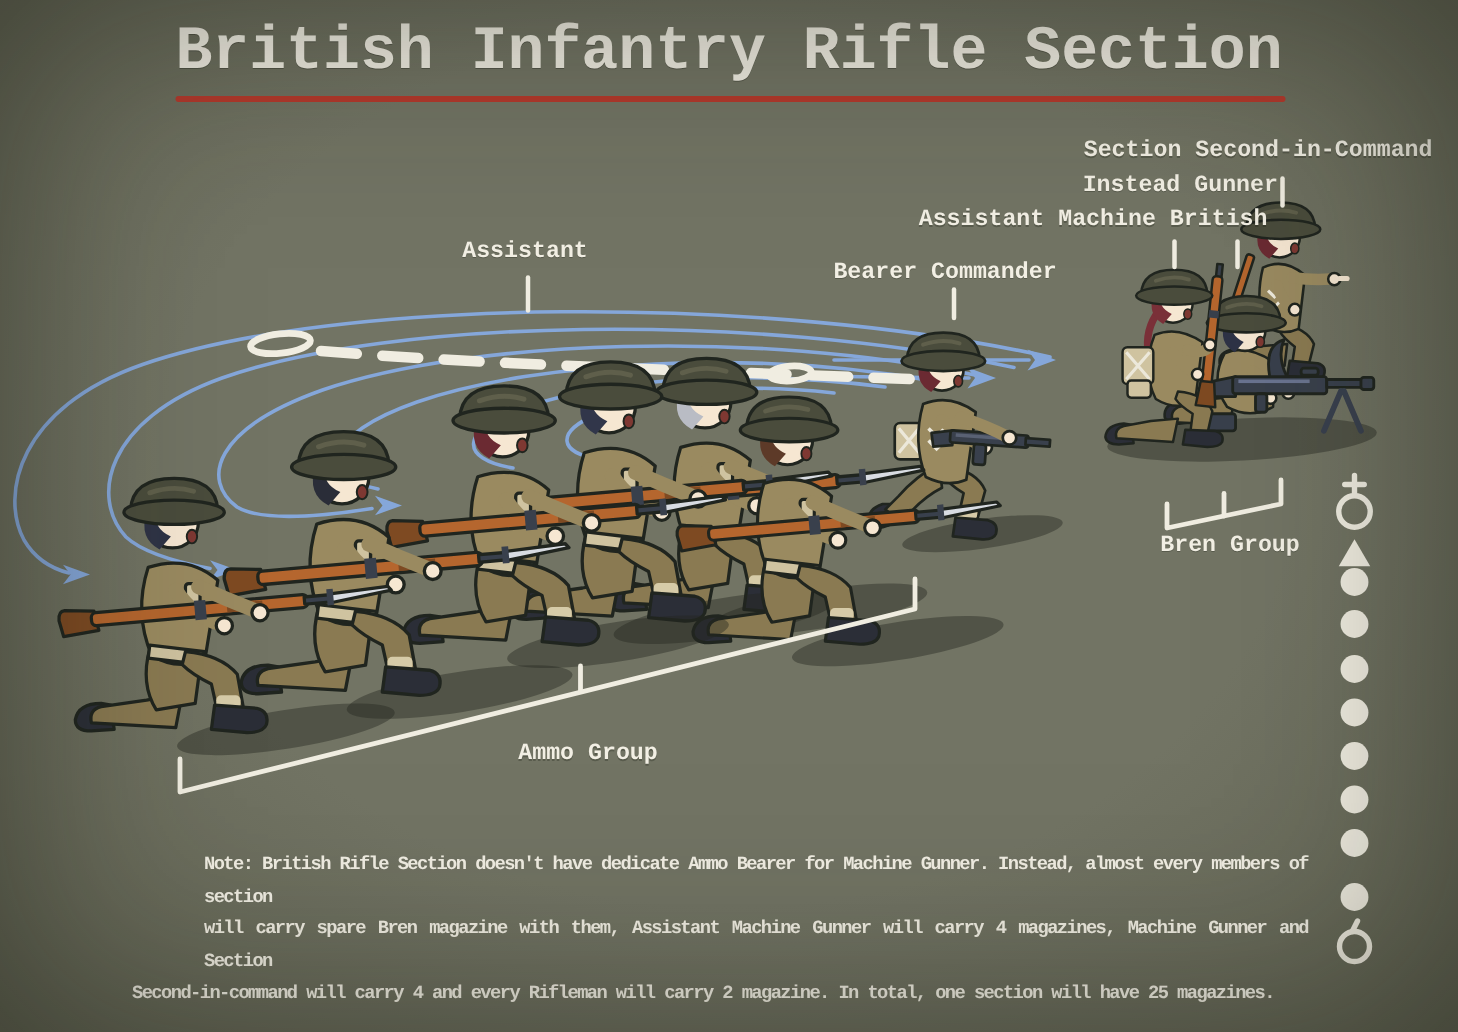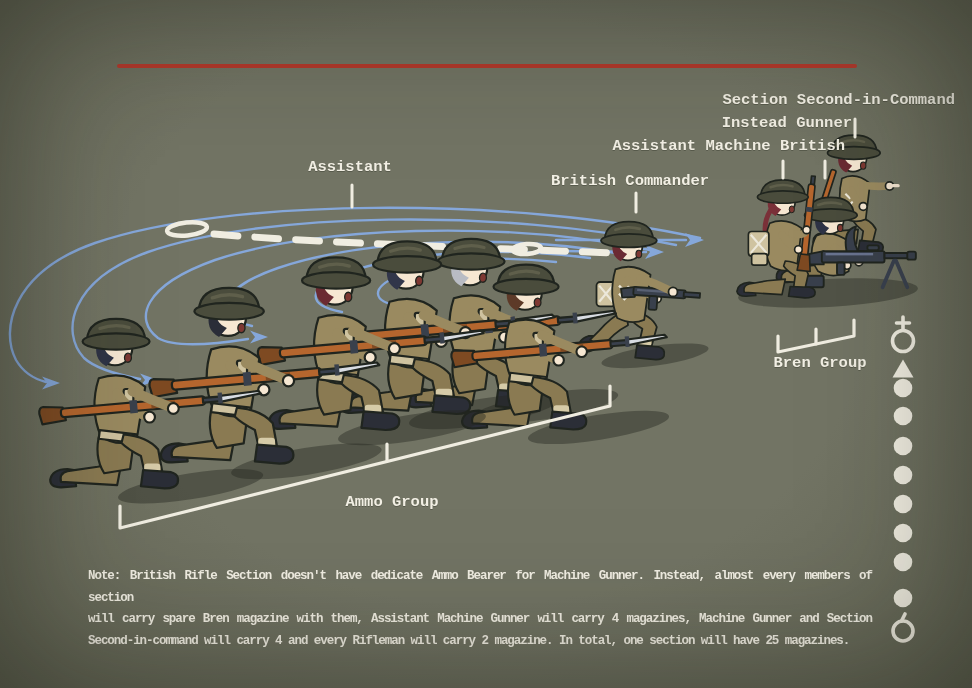--- a/index.html
+++ b/index.html
@@ -18,21 +18,21 @@
   .title{position:absolute;left:486px;top:13px;transform:translateX(-50%);
     color:var(--text);font-size:41px;font-weight:700;white-space:nowrap;line-height:1.1;
     text-shadow:0 1px 0 rgba(30,32,24,.35);}
   .title-underline{position:absolute;left:117px;top:64px;width:740px;height:4px;
     background:var(--red);border-radius:2px;}
   .lbl{position:absolute;color:var(--text);font-size:15.5px;font-weight:700;
     white-space:nowrap;line-height:1.1;text-shadow:0 1px 0 rgba(30,32,24,.3);}
   .lbl.center{transform:translateX(-50%);}
   .note{position:absolute;left:88px;top:566px;width:784px;color:var(--text);
     font-size:12.5px;font-weight:700;letter-spacing:-1.05px;line-height:21.5px;}
-  .note .just{text-align:justify;text-align-last:justify;}
+  .note .just{text-align:justify;text-align-last:justify;margin-left:48px;}
 
   
   .arc{fill:none;stroke:var(--blue);stroke-width:2.4;stroke-linecap:round;}
   .arrow{fill:var(--blue);}
   .dashline{fill:none;stroke:var(--white);stroke-width:7;stroke-dasharray:24 17;stroke-linecap:round;}
   .loop{fill:none;stroke:var(--white);stroke-width:4.5;}
   .bracket{fill:none;stroke:var(--white);stroke-width:3.2;stroke-linecap:round;stroke-linejoin:round;}
   .tick{stroke:var(--white);stroke-width:3;stroke-linecap:round;}
   .sym{fill:var(--white);}
   .symstroke{fill:none;stroke:var(--white);stroke-width:3.6;stroke-linecap:round;}
@@ -268,26 +268,27 @@
         <g>
           <circle class="sym" cx="903" cy="598" r="9.3"></circle>
         </g>
         <g>
           <circle class="symstroke" cx="903" cy="631" r="10"></circle>
           <path class="symstroke" d="M 905 614 L 901.5 621" stroke-width="3"></path>
         </g>
       </g>
   </svg>
 
+  <div class="title">British Infantry Rifle Section</div>
   <div class="title-underline"></div>
 
   <div class="lbl" style="right:17px;top:92px">Section Second-in-Command</div>
   <div class="lbl" style="right:120px;top:115px">Instead Gunner</div>
   <div class="lbl" style="right:127px;top:138px">Assistant Machine British</div>
-  <div class="lbl center" style="left:630px;top:173px">British Commander</div>
+  <div class="lbl center" style="left:630px;top:173px">Bearer Commander</div>
   <div class="lbl center" style="left:350px;top:159px">Assistant</div>
   <div class="lbl center" style="left:392px;top:494px">Ammo Group</div>
   <div class="lbl center" style="left:820px;top:355px">Bren Group</div>
 
   <div class="note">
     <div class="just">Note: British Rifle Section doesn't have dedicate Ammo Bearer for Machine Gunner. Instead, almost every members of section</div>
     <div class="just">will carry spare Bren magazine with them, Assistant Machine Gunner will carry 4 magazines, Machine Gunner and Section</div>
     <div>Second-in-command will carry 4 and every Rifleman will carry 2 magazine. In total, one section will have 25 magazines.</div>
   </div>
 </div>

